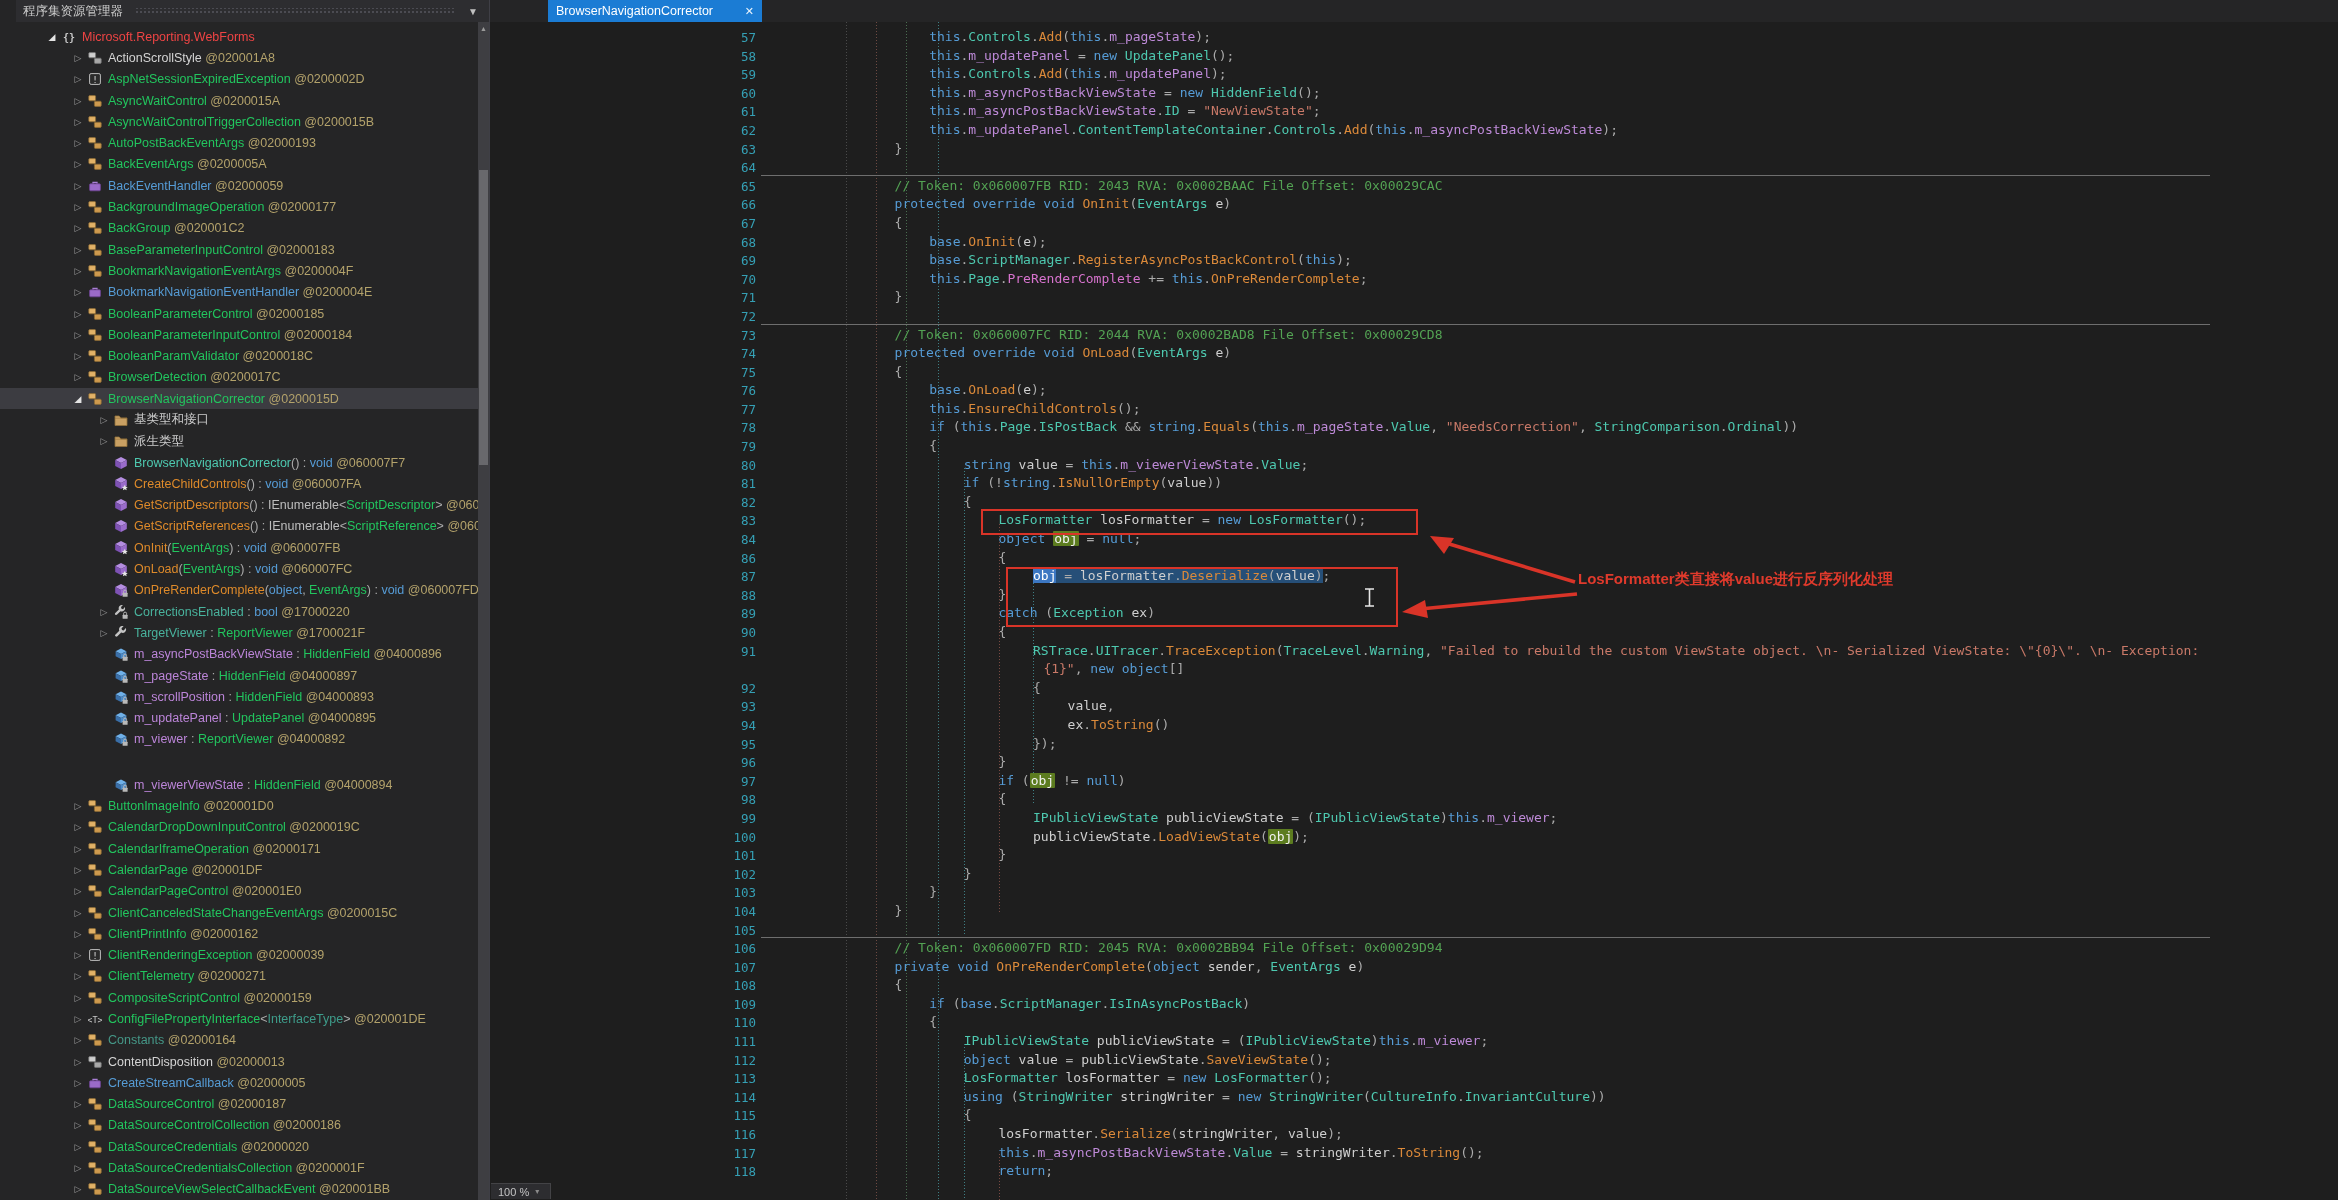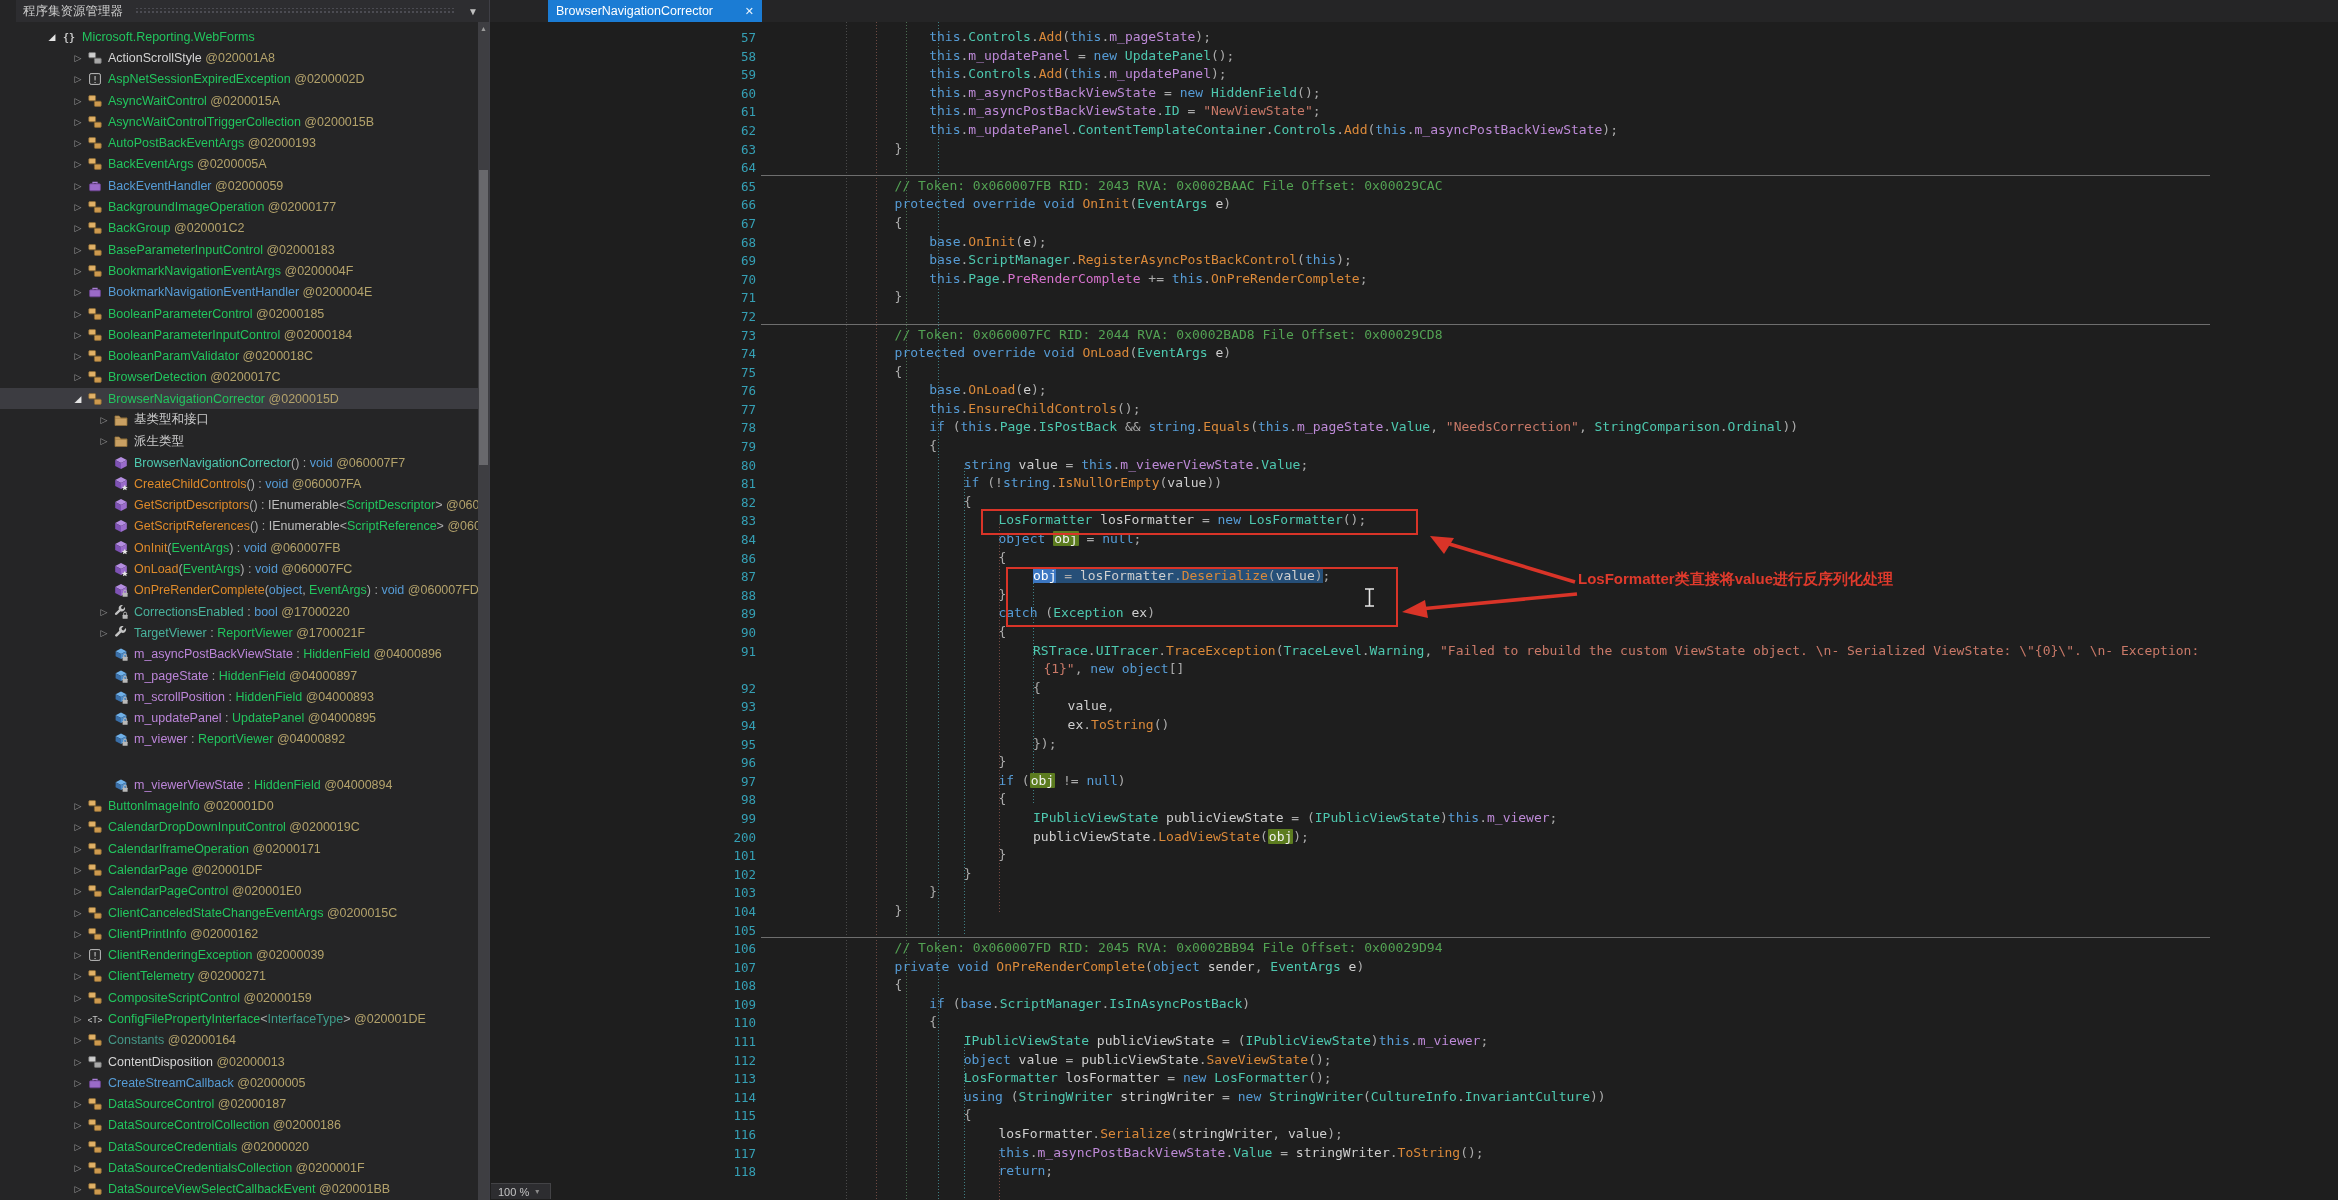--- a/index.html
+++ b/index.html
@@ -15,21 +15,21 @@
      background-size:4px 4px; background-position:0 2px; }
   .sb-btn { width:16px; color:#C0C0C0; font-size:10px; text-align:center; cursor:default; margin-right:4px; }
   #tree { position:absolute; left:0; top:22px; right:11px; bottom:0; padding-top:4px; overflow:hidden; }
   .trow { height:21.3px; display:flex; align-items:center; font-size:12.5px; white-space:nowrap; color:#D0D0D0; }
   .trow.selected { background:#3C3C41; }
   .exp { width:16px; flex:0 0 16px; text-align:center; font-size:9px; color:#9B9B9B; }
   .exp.open { color:#E4E4E4; font-size:9px; }
   .ico { width:18px; flex:0 0 18px; display:inline-flex; align-items:center; justify-content:center; margin-right:4px; }
   .lbl { white-space:pre; }
   
-  .tk-ns{color:#22c55e;} .tk-cls{color:#22c55e;} .tk-clsd{color:#459787;} .tk-clsw{color:#D4D4D4;}
+  .tk-ns{color:#ef4444;} .tk-cls{color:#22c55e;} .tk-clsd{color:#459787;} .tk-clsw{color:#D4D4D4;}
   .tk-dlg{color:#569CD6;} .tk-adr{color:#B3A26B;} .tk-fol{color:#CCCCCC;} .tk-mth{color:#DE8A2A;}
   .tk-ctor{color:#4EC9B0;} .tk-itf{color:#BDBDBD;} .tk-prp{color:#49B39D;} .tk-fld{color:#BC85D9;}
   .tk-gnp{color:#3E9C8A;}
   
   #sb-scroll { position:absolute; right:0; top:22px; width:11px; bottom:0; background:#3E3E42; }
   #sb-scroll .arrow { position:absolute; top:3px; left:0; width:11px; text-align:center; color:#9A9A9A; font-size:7px; }
   #sb-scroll .thumb { position:absolute; left:1px; width:9px; top:148px; height:295px; background:#68686C; }
 
   
   #tabstrip { position:absolute; left:490px; top:0; width:1848px; height:22px; background:#252526; }
@@ -837,21 +837,21 @@
         </div>
         <div class="cl">
           <span class="ln">98</span>
           <span class="ct" style="padding-left: 508.4px;"><span class="tk-o">{</span></span>
         </div>
         <div class="cl">
           <span class="ln">99</span>
           <span class="ct" style="padding-left: 543px;"><span class="tk-t">IPublicViewState</span><span class="tk-n"> publicViewState</span><span class="tk-o"> = (</span><span class="tk-t">IPublicViewState</span><span class="tk-o">)</span><span class="tk-k">this</span><span class="tk-o">.</span><span class="tk-f">m_viewer</span><span class="tk-o">;</span></span>
         </div>
         <div class="cl">
-          <span class="ln">200</span>
+          <span class="ln">100</span>
           <span class="ct" style="padding-left: 543px;"><span class="tk-n">publicViewState</span><span class="tk-o">.</span><span class="tk-m">LoadViewState</span><span class="tk-o">(</span><span class="tk-hg">obj</span><span class="tk-o">);</span></span>
         </div>
         <div class="cl">
           <span class="ln">101</span>
           <span class="ct" style="padding-left: 508.4px;"><span class="tk-o">}</span></span>
         </div>
         <div class="cl">
           <span class="ln">102</span>
           <span class="ct" style="padding-left: 473.8px;"><span class="tk-o">}</span></span>
         </div>

